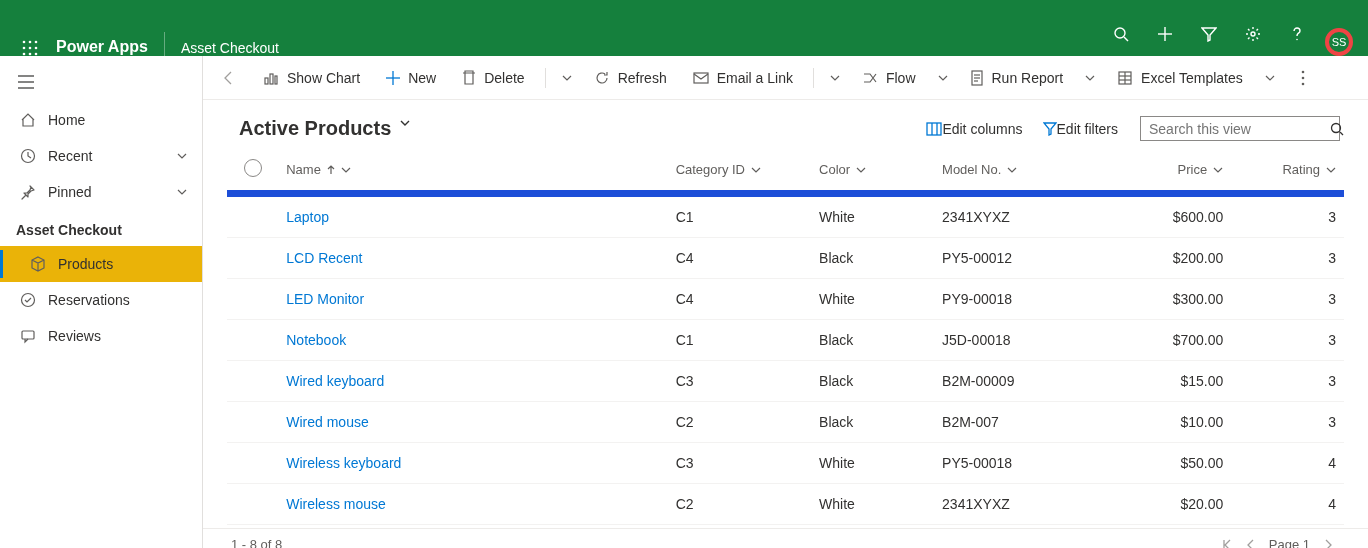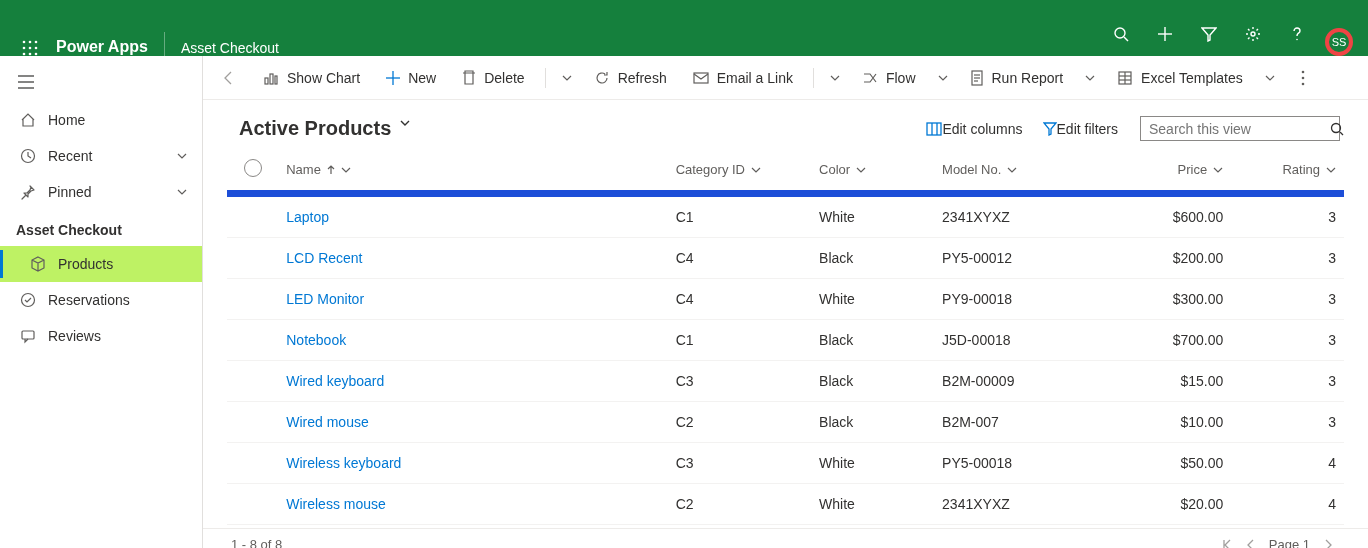--- a/index.html
+++ b/index.html
@@ -17,21 +17,21 @@
 
 
 .shell { display: flex; height: calc(100% - 44px); }
 .sidebar { width: 203px; border-right: 1px solid #e1dfdd; display: flex; flex-direction: column; padding-top: 6px; }
 .sidebar .hamburger { height: 40px; display: flex; align-items: center; padding-left: 18px; cursor: pointer; }
 .nav-item { height: 36px; display: flex; align-items: center; padding: 0 14px 0 18px; cursor: pointer; position: relative; }
 .nav-item .nav-icon { width: 20px; display: flex; align-items: center; justify-content: center; margin-right: 10px; color: #605e5c; }
 .nav-item .nav-label { flex: 1; }
 .nav-item .chev { color: #605e5c; }
 .nav-section { padding: 12px 16px 8px 16px; font-weight: 600; }
-.nav-item.active { background: #bef264; padding-left: 28px; }
+.nav-item.active { background: #eab308; padding-left: 28px; }
 .nav-item.active::before { content: ""; position: absolute; left: 0; top: 4px; bottom: 4px; width: 3px; background: #0078d4; }
 
 
 .main { flex: 1; display: flex; flex-direction: column; min-width: 0; }
 
 
 .cmdbar { height: 44px; border-bottom: 1px solid #edebe9; display: flex; align-items: center; padding: 0 8px; gap: 6px; }
 .cmdbar .back { width: 36px; display: flex; align-items: center; justify-content: center; color: #a19f9d; cursor: pointer; }
 .cmd-btn { display: flex; align-items: center; gap: 8px; padding: 0 10px; height: 32px; cursor: pointer; }
 .cmd-btn .ci { color: #605e5c; display: flex; }

